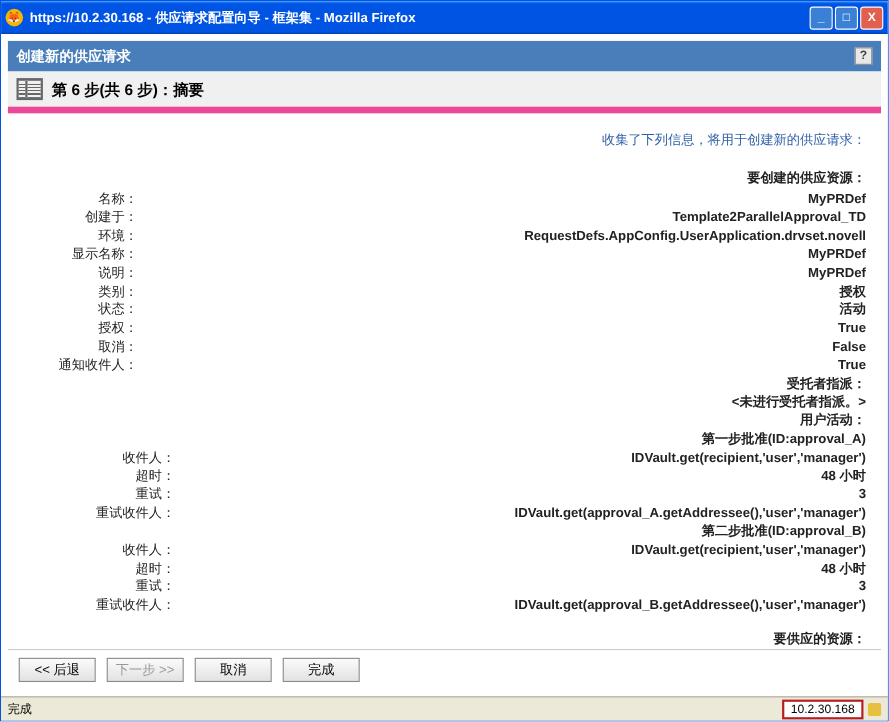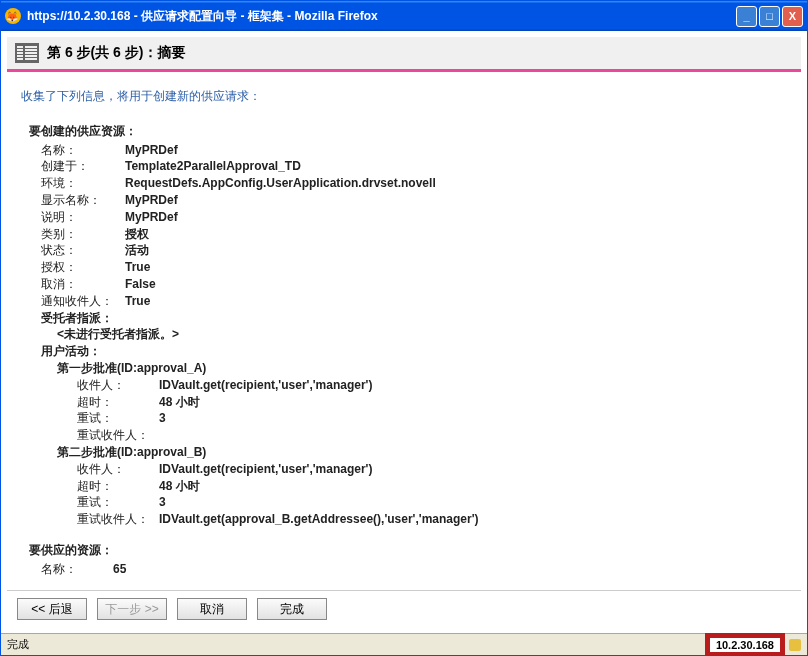--- a/index.html
+++ b/index.html
@@ -9,63 +9,67 @@
     .titlebar .ff-icon { width: 16px; height: 16px; background: #f7b500; border-radius: 50%; margin-right: 6px; display: flex; align-items: center; justify-content: center; font-size: 10px; color: #d44; }
     .titlebar .title-text { flex: 1; font-weight: bold; font-size: 12px; }
     .win-btns { display: flex; gap: 2px; }
     .win-btn { width: 21px; height: 21px; border: 1px solid #fff; border-radius: 3px; display: flex; align-items: center; justify-content: center; font-weight: bold; font-size: 11px; color: #fff; }
     .win-btn.min, .win-btn.max { background: #3a81d6; }
     .win-btn.close { background: #e15f4c; }
     .content-wrap { flex: 1; padding: 6px; display: flex; flex-direction: column; background: #fff; overflow: hidden; }
     .panel { flex: 1; display: flex; flex-direction: column; border: 0; overflow: hidden; }
     .panel-header { background: #4a7ebb; color: #fff; padding: 5px 8px; display: flex; align-items: center; justify-content: space-between; font-weight: bold; font-size: 13px; }
     .help-btn { width: 16px; height: 16px; background: #e8e8e8; border: 1px solid #888; color: #444; display: flex; align-items: center; justify-content: center; font-size: 11px; font-weight: bold; cursor: pointer; }
-    .step-bar { background: #f0f0f0; border-bottom: 3px solid #ec4899; padding: 6px 8px; display: flex; align-items: center; gap: 8px; }
+    .step-bar { background: #f0f0f0; border-bottom: 6px solid #ec4899; padding: 6px 8px; display: flex; align-items: flex-end; gap: 8px; }
     .step-icon { width: 24px; height: 20px; border: 2px solid #666; display: flex; }
     .step-icon-l { width: 8px; background: repeating-linear-gradient(to bottom, #666 0 1px, transparent 1px 3px); border-right: 2px solid #666; }
     .step-icon-r { flex: 1; background: repeating-linear-gradient(to bottom, #666 0 1px, transparent 1px 3px); }
     .step-label { font-weight: bold; font-size: 14px; }
-    .main-content { flex: 1; padding: 16px 14px 10px; overflow-y: auto; color: #222; line-height: 1.4; }
+    .main-content { flex: 1; padding: 16px 14px 10px; overflow-y: auto; color: #222; line-height: 1.4; text-align: right; }
     .intro-text { color: #2d5fa6; margin-bottom: 18px; }
     .section-title { font-weight: bold; margin: 4px 0 2px 8px; }
     .kv-row { display: flex; margin-left: 20px; font-size: 12px; }
     .kv-label { width: 84px; }
     .kv-value { flex: 1; }
     .bold { font-weight: bold; }
     .sub-section { margin-left: 20px; font-weight: bold; }
     .sub-text { margin-left: 36px; font-weight: bold; }
     .activity-row { display: flex; margin-left: 56px; font-size: 12px; }
     .activity-label { width: 82px; }
     .activity-value { flex: 1; }
     .buttons-bar { border-top: 1px solid #ccc; padding: 7px 10px; display: flex; gap: 10px; background: #fff; }
     .btn { width: 70px; height: 22px; border: 1px solid #888; background: linear-gradient(to bottom, #fbfbfb, #e2e2e2); font-size: 12px; cursor: pointer; }
     .btn:disabled { color: #999; cursor: default; }
     .statusbar { height: 22px; background: #ece9d8; border-top: 1px solid #aca899; display: flex; align-items: center; padding: 0 6px; font-size: 11px; }
     .statusbar .status-left { flex: 1; }
-    .statusbar .ip-box { border: 5px solid #b91c1c; padding: 1px 6px; background: #fff; margin-right: 4px; font-weight: bold; }
+    .statusbar .ip-box { border: 2px solid #b91c1c; padding: 1px 6px; background: #fff; margin-right: 4px; }
     .lock-icon { width: 12px; height: 12px; background: #e8c040; border-radius: 2px; }
     .res-kv-row { display: flex; margin-left: 20px; font-size: 12px; }
     .res-kv-label { width: 72px; }
   </style>
 </head>
 <body>
 
 <div class="window">
   <div class="titlebar">
     <div class="ff-icon">🦊</div>
     <div class="title-text">https://10.2.30.168 - 供应请求配置向导 - 框架集 - Mozilla Firefox</div>
     <div class="win-btns">
       <div class="win-btn min">_</div>
       <div class="win-btn max">□</div>
       <div class="win-btn close">X</div>
     </div>
   </div>
 
   <div class="content-wrap">
     <div class="panel">
+      <div class="panel-header">
+        <span>创建新的供应请求</span>
+        <div class="help-btn">?</div>
+      </div>
       <div class="step-bar">
         <div class="step-icon">
           <div class="step-icon-l"></div>
             <div class="step-icon-r"></div>
         </div>
         <span class="step-label">第 6 步(共 6 步)：摘要</span>
       </div>
       <div class="main-content">
         <div class="intro-text">收集了下列信息，将用于创建新的供应请求：</div>
 
@@ -123,20 +127,21 @@
         <div class="activity-row">
             <span class="activity-label">超时：</span>
             <span class="activity-value bold">48 小时</span>
           </div>
         <div class="activity-row">
             <span class="activity-label">重试：</span>
             <span class="activity-value bold">3</span>
           </div>
         <div class="activity-row">
             <span class="activity-label">重试收件人：</span>
+            <span class="activity-value bold">IDVault.get(approval_A.getAddressee(),'user','manager')</span>
           </div>
         <div class="sub-text">第二步批准(ID:approval_B)</div>
         <div class="activity-row">
             <span class="activity-label">收件人：</span>
             <span class="activity-value bold">IDVault.get(recipient,'user','manager')</span>
           </div>
         <div class="activity-row">
             <span class="activity-label">超时：</span>
             <span class="activity-value bold">48 小时</span>
           </div>

